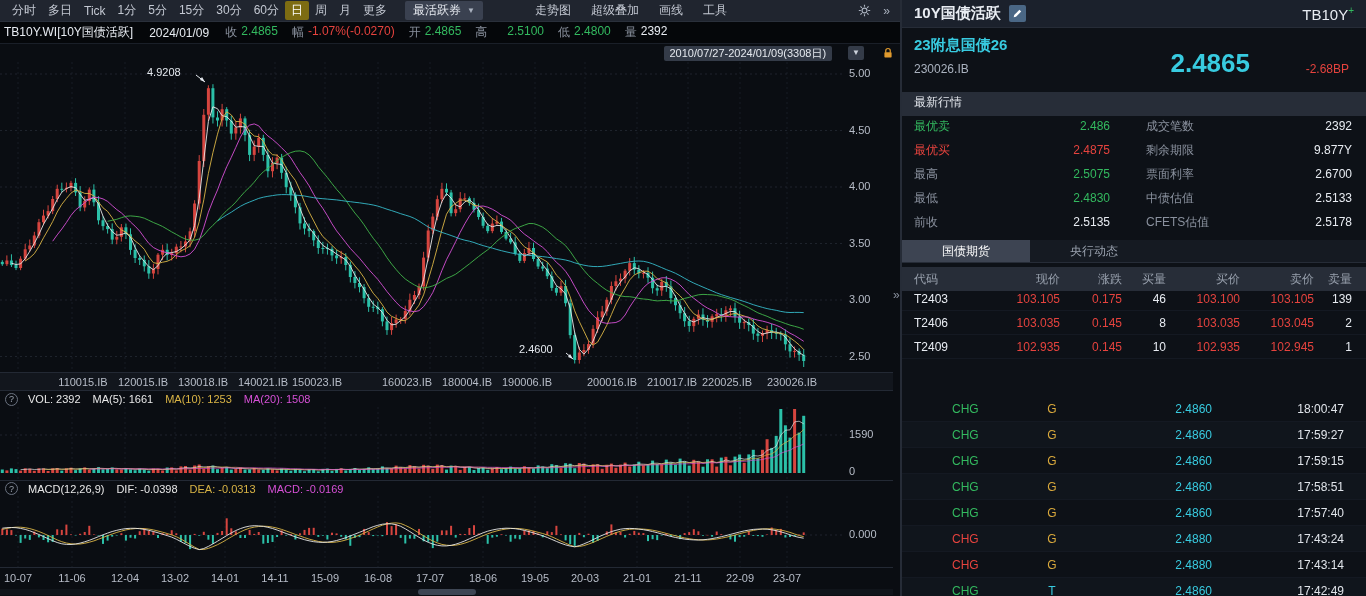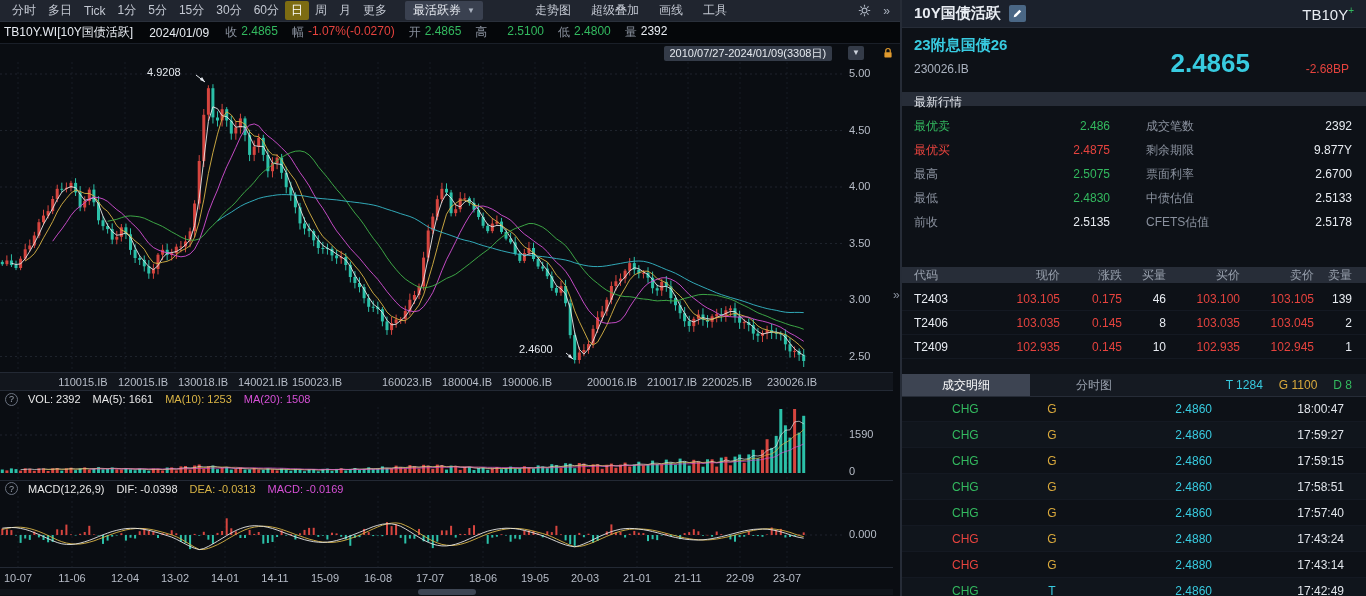--- a/index.html
+++ b/index.html
@@ -66,33 +66,33 @@
              padding:0 12px;box-sizing:border-box;}
   #rp-title{font-size:15px;font-weight:bold;color:#e8ecf2;}
   #edit-icon{width:17px;height:17px;background:#4a6785;border-radius:2px;display:flex;
              align-items:center;justify-content:center;cursor:pointer;}
   #rp-code{margin-left:auto;font-size:15px;font-weight:normal;color:#e8ecf2;cursor:pointer;}
   #rp-code .plus{color:#33b95f;font-size:10px;}
   #bond-name{position:absolute;top:36px;left:12px;font-size:15px;font-weight:bold;color:#38cbe0;}
   #bond-code{position:absolute;top:62px;left:12px;color:#aab2bf;}
   #bond-price{position:absolute;top:48px;right:116px;font-size:26px;font-weight:bold;color:#38cbe0;}
   #bond-bp{position:absolute;top:62px;right:17px;color:#e6433e;}
-  #quote-strip{position:absolute;top:92px;left:0;right:0;height:14px;background:#272d38;
+  #quote-strip{position:absolute;top:92px;left:0;right:0;height:24px;background:#272d38;
                line-height:20px;padding-left:12px;color:#e0e4ea;box-sizing:border-box;}
   #quotes{position:absolute;top:114px;left:0;right:0;}
   .qrow{display:flex;height:24px;align-items:center;}
   .qlab1{width:90px;padding-left:12px;box-sizing:border-box;}
   .qval1{width:118px;text-align:right;}
   .qlab2{width:136px;padding-left:36px;box-sizing:border-box;color:#8a919e;}
   .qval2{flex:1;text-align:right;padding-right:14px;color:#e8ecf2;}
   #ftabs{position:absolute;top:240px;left:0;right:0;height:22px;background:#151a22;display:flex;
          border-bottom:1px solid #262c37;}
   .ftab{width:128px;text-align:center;line-height:22px;color:#98a0ad;cursor:pointer;}
   .ftab-active{background:#3d4452;color:#ffffff;}
-  #fhead{position:absolute;top:267px;left:0;right:0;height:16px;background:#272d38;display:grid;
+  #fhead{position:absolute;top:267px;left:0;right:0;height:24px;background:#272d38;display:grid;
          grid-template-columns:70px 88px 62px 44px 74px 74px 38px;align-items:center;color:#98a0ad;
          padding-right:10px;box-sizing:border-box;}
   .fcell{text-align:right;}
   .fcell:first-child{text-align:left;padding-left:12px;}
   #frows{position:absolute;top:287px;left:0;right:0;}
   .frow{height:24px;display:grid;grid-template-columns:70px 88px 62px 44px 74px 74px 38px;
         align-items:center;padding-right:10px;box-sizing:border-box;border-bottom:1px solid #141922;}
   #ttabs-row{position:absolute;top:374px;left:0;right:0;height:22px;background:#151a22;display:flex;
              align-items:center;border-bottom:1px solid #262c37;}
   #trades-legend{margin-left:auto;display:flex;gap:16px;padding-right:14px;}
@@ -1097,20 +1097,24 @@
           <span class="qval2">2.5133</span>
         </div>
         <div class="qrow">
           <span class="qlab1" style="color: rgb(138, 145, 158);">前收</span>
           <span class="qval1" style="color: rgb(232, 236, 242);">2.5135</span>
           <span class="qlab2">CFETS估值</span>
           <span class="qval2">2.5178</span>
         </div>
       </div>
 
+    <div id="ftabs">
+        <div class="ftab ftab-active">国债期货</div>
+        <div class="ftab">央行动态</div>
+      </div>
     <div id="fhead">
         <span class="fcell">代码</span>
         <span class="fcell">现价</span>
         <span class="fcell">涨跌</span>
         <span class="fcell">买量</span>
         <span class="fcell">买价</span>
         <span class="fcell">卖价</span>
         <span class="fcell">卖量</span>
       </div>
     <div id="frows">
@@ -1136,31 +1140,20 @@
           <span class="fcell" style="color: rgb(232, 236, 242);">T2409</span>
           <span class="fcell" style="color: rgb(230, 67, 62);">102.935</span>
           <span class="fcell" style="color: rgb(230, 67, 62);">0.145</span>
           <span class="fcell" style="color: rgb(232, 236, 242);">10</span>
           <span class="fcell" style="color: rgb(230, 67, 62);">102.935</span>
           <span class="fcell" style="color: rgb(230, 67, 62);">102.945</span>
           <span class="fcell" style="color: rgb(232, 236, 242);">1</span>
         </div>
       </div>
 
-    <div id="ttabs-row">
-      <div id="ttabs" style="display:flex;height:22px;">
-          <div class="ftab ftab-active">成交明细</div>
-          <div class="ftab">分时图</div>
-        </div>
-      <div id="trades-legend">
-          <span class="tleg" style="color: rgb(56, 203, 224);">T 1284</span>
-          <span class="tleg" style="color: rgb(217, 169, 60);">G 1100</span>
-          <span class="tleg" style="color: rgb(51, 185, 95);">D 8</span>
-        </div>
-    </div>
     <div id="trows">
         <div class="trow">
           <span class="t-tag" style="color: rgb(51, 185, 95);">CHG</span>
           <span class="t-type" style="color: rgb(217, 169, 60);">G</span>
           <span class="t-price">2.4860</span>
           <span class="t-time">18:00:47</span>
         </div>
         <div class="trow">
           <span class="t-tag" style="color: rgb(51, 185, 95);">CHG</span>
           <span class="t-type" style="color: rgb(217, 169, 60);">G</span>

